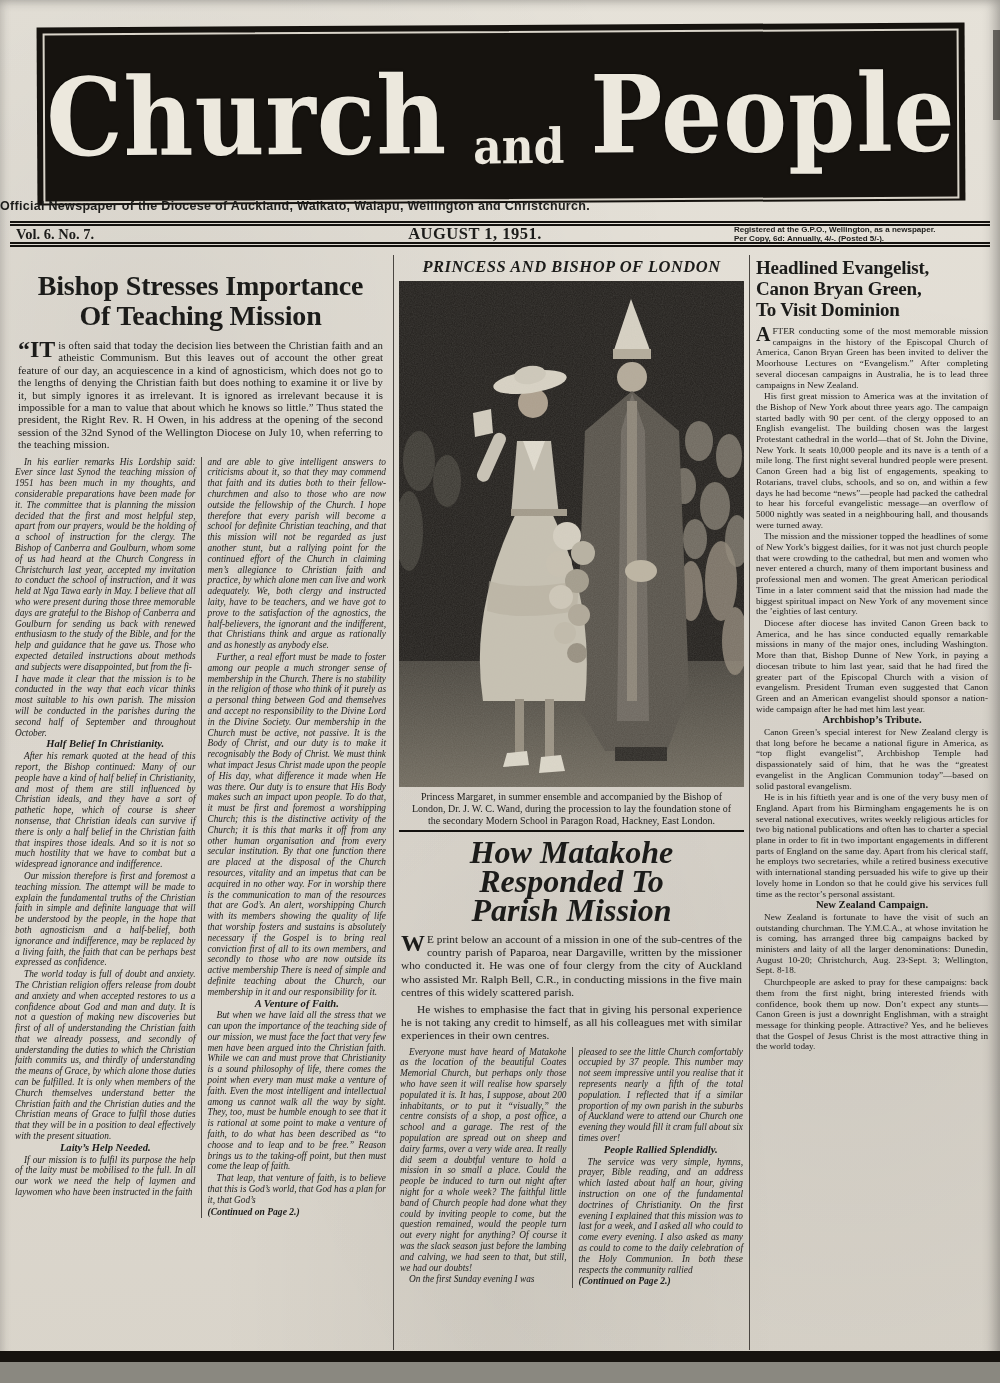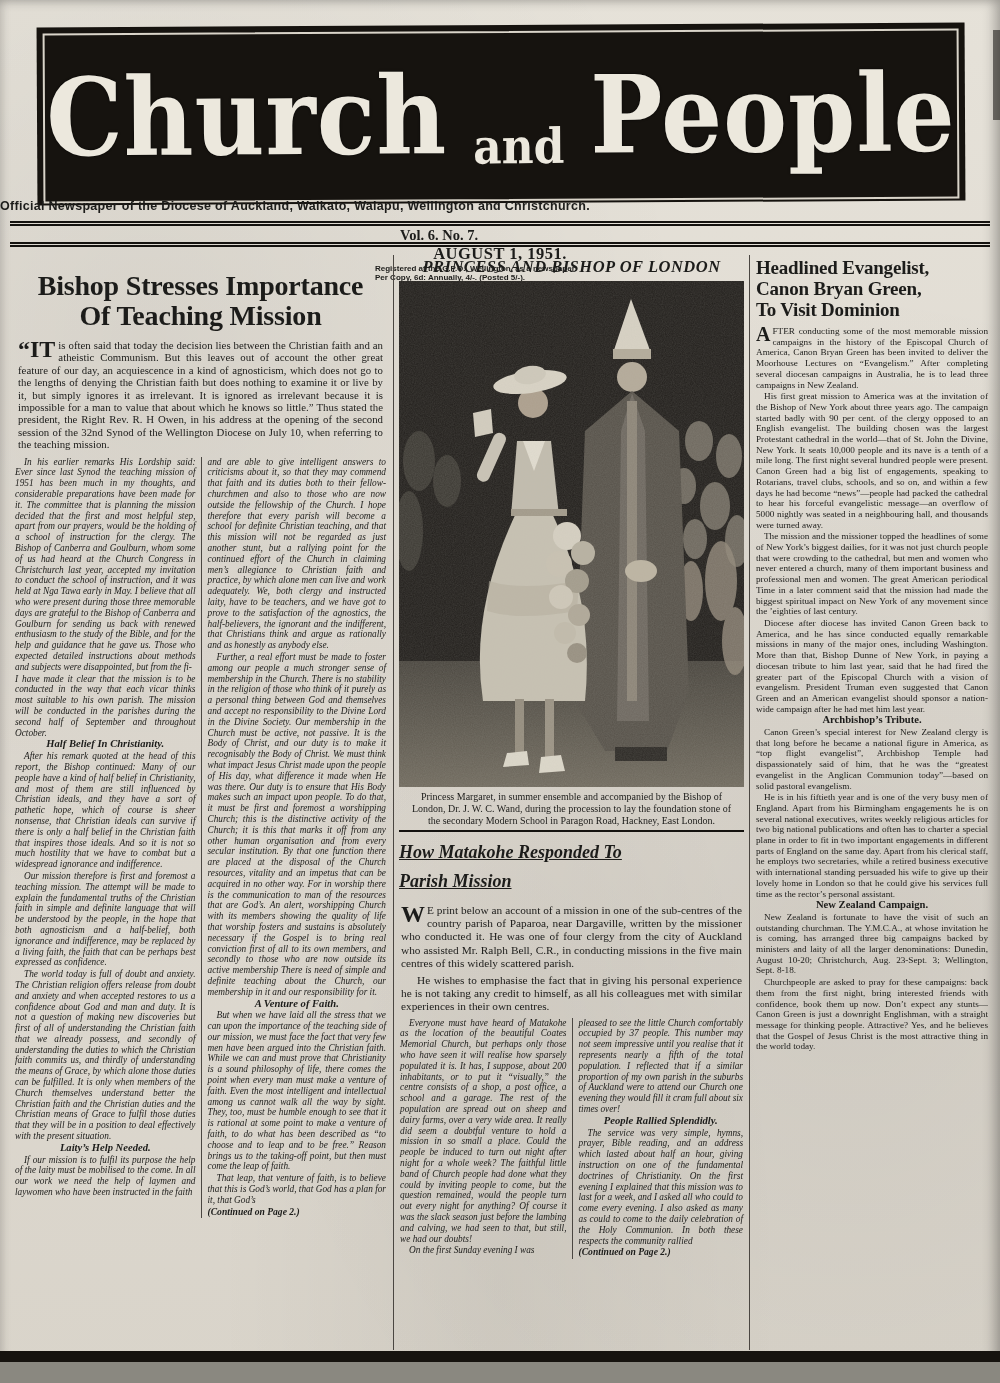--- a/index.html
+++ b/index.html
@@ -14,21 +14,21 @@
       linear-gradient(178deg,#e6e2d9 0%,#ded9d0 55%,#d9d4ca 100%);
     box-shadow:inset -6px 0 12px rgba(0,0,0,0.25), inset 3px 0 8px rgba(0,0,0,0.12);
   }
   
   .masthead{position:absolute;left:38px;top:26px;width:916px;height:166px;background:#16130f;padding:5px;transform:rotate(-0.3deg);box-shadow:0 0 0 1px #16130f;}
   .masthead-inner{height:100%;border:2px solid #d9d4c9;display:flex;align-items:center;justify-content:center;gap:26px;}
   .mast-big{font-family:"DejaVu Serif",serif;font-weight:bold;font-size:96px;line-height:1;color:#ece8dd;letter-spacing:1px;text-shadow:0 0 2px #000;transform:scaleY(1.12);}
   .mast-and{font-family:"DejaVu Serif",serif;font-weight:bold;font-size:44px;color:#ece8dd;align-self:flex-end;padding-bottom:26px;transform:scaleY(1.1);}
   .subtitle{position:absolute;top:199px;left:0;width:100%;font-family:"Liberation Sans",sans-serif;font-weight:bold;font-size:12.5px;letter-spacing:0.3px;}
   
-  .dateline{position:absolute;top:221px;left:10px;right:10px;border-top:5px double #14120f;border-bottom:5px double #14120f;display:flex;align-items:center;padding:1px 6px;height:26px;box-sizing:border-box;flex-direction:column;}
+  .dateline{position:absolute;top:221px;left:10px;right:10px;border-top:5px double #14120f;border-bottom:5px double #14120f;display:flex;align-items:center;padding:1px 6px;height:26px;box-sizing:border-box;}
   .dl-vol{font-weight:bold;font-size:14.5px;width:200px;}
   .dl-date{font-weight:bold;font-size:16.5px;flex:1;text-align:center;letter-spacing:0.5px;}
   .dl-reg{width:250px;font-family:"Liberation Sans",sans-serif;font-size:8px;line-height:9px;font-weight:bold;text-align:left;}
   
   .content{position:absolute;top:255px;left:12px;right:10px;bottom:12px;display:flex;}
   .col{box-sizing:border-box;overflow:hidden;}
   .col-left{width:382px;border-right:1px solid #4a4641;padding:2px 6px 0 2px;}
   .col-mid{width:356px;border-right:1px solid #4a4641;padding:2px 5px 0 5px;}
   .col-right{flex:1;padding:2px 2px 0 6px;}
   
@@ -39,21 +39,21 @@
   .subcol{width:50%;box-sizing:border-box;font-size:9.3px;line-height:10.8px;text-align:justify;padding:0 5px 0 1px;}
   .subcol.second{border-left:1px solid #4a4641;padding:0 1px 0 6px;}
   .subcol p{margin:0 0 1px;text-indent:9px;font-style:italic;}
   .subcol p.noind{text-indent:0;}
   .subhead{text-align:center;font-weight:bold;font-size:10.6px;margin:3px 0 2px;text-indent:0 !important;}
   .cont{text-align:left;font-weight:bold;font-size:9.6px;text-indent:0 !important;margin-top:3px;}
   
   .photo-head{font-style:italic;font-weight:bold;font-size:16.5px;text-align:center;letter-spacing:0.5px;margin:0 0 4px;}
   .photo-frame{width:100%;height:506px;background:#1d1c1a;overflow:hidden;}
   .caption{font-size:10px;line-height:12px;text-align:center;padding:4px 6px 3px;border-bottom:2px solid #14120f;margin-bottom:4px;}
-  .head-mata{font-style:italic;font-weight:bold;font-size:18px;line-height:29px;text-align:left;margin:6px 0 8px;text-decoration:underline;}
+  .head-mata{font-style:italic;font-weight:bold;font-size:32px;line-height:29px;text-align:center;margin:6px 0 8px;}
   .intro{font-size:11.3px;line-height:13.2px;text-align:justify;margin:0 2px 4px;}
   .intro .ind{text-indent:16px;display:block;}
   .dc-mid{float:left;font-weight:bold;font-size:24px;line-height:20px;padding-right:2px;}
   
   .head-right{font-weight:bold;font-size:19px;line-height:21px;letter-spacing:-0.2px;margin:0 0 6px;}
   .rbody{font-size:9.2px;line-height:10.7px;text-align:justify;}
   .rbody p{margin:0 0 1px;text-indent:8px;}
   .rbody p.noind{text-indent:0;}
   .dc-r{float:left;font-weight:bold;font-size:20px;line-height:17px;padding-right:2px;}
   
@@ -96,21 +96,21 @@
       </div>
       <div class="twocol">
         <div class="subcol">
           <p>In his earlier remarks His Lordship said: Ever since last Synod the teaching mission of 1951 has been much in my thoughts, and considerable preparations have been made for it. The committee that is planning the mission decided that the first and most helpful step, apart from our prayers, would be the holding of a school of instruction for the clergy. The Bishop of Canberra and Goulburn, whom some of us had heard at the Church Congress in Christchurch last year, accepted my invitation to conduct the school of instruction, and it was held at Nga Tawa early in May. I believe that all who were present during those three memorable days are grateful to the Bishop of Canberra and Goulburn for sending us back with renewed enthusiasm to the study of the Bible, and for the help and guidance that he gave us. Those who expected detailed instructions about methods and subjects were disappointed, but from the fi-</p>
           <p class="noind">I have made it clear that the mission is to be conducted in the way that each vicar thinks most suitable to his own parish. The mission will be conducted in the parishes during the second half of September and throughout October.</p>
           <p class="subhead">Half Belief In Christianity.</p>
           <p>After his remark quoted at the head of this report, the Bishop continued: Many of our people have a kind of half belief in Christianity, and most of them are still influenced by Christian ideals, and they have a sort of pathetic hope, which of course is sheer nonsense, that Christian ideals can survive if there is only a half belief in the Christian faith that inspires those ideals. And so it is not so much hostility that we have to combat but a widespread ignorance and indifference.</p>
           <p>Our mission therefore is first and foremost a teaching mission. The attempt will be made to explain the fundamental truths of the Christian faith in simple and definite language that will be understood by the people, in the hope that both agnosticism and a half-belief, both ignorance and indifference, may be replaced by a living faith, the faith that can be perhaps best expressed as confidence.</p>
           <p>The world today is full of doubt and anxiety. The Christian religion offers release from doubt and anxiety and when accepted restores to us a confidence about God and man and duty. It is not a question of making new discoveries but first of all of understanding the Christian faith that we already possess, and secondly of understanding the duties to which the Christian faith commits us, and thirdly of understanding the means of Grace, by which alone those duties can be fulfilled. It is only when members of the Church themselves understand better the Christian faith and the Christian duties and the Christian means of Grace to fulfil those duties that they will be in a position to deal effectively with the present situation.</p>
           <p class="subhead">Laity’s Help Needed.</p>
-          <p>If our mission is to fulfil its purpose the help of the laity must be mobilised to the come. In all our work we need the help of laymen and laywomen who have been instructed in the faith</p>
+          <p>If our mission is to fulfil its purpose the help of the laity must be mobilised to the full. In all our work we need the help of laymen and laywomen who have been instructed in the faith</p>
         </div>
         <div class="subcol second">
           <p class="noind">and are able to give intelligent answers to criticisms about it, so that they may commend that faith and its duties both to their fellow-churchmen and also to those who are now outside the fellowship of the Church. I hope therefore that every parish will become a school for definite Christian teaching, and that this mission will not be regarded as just another stunt, but a rallying point for the continued effort of the Church in claiming men’s allegiance to Christian faith and practice, by which alone men can live and work adequately. We, both clergy and instructed laity, have to be teachers, and we have got to prove to the satisfaction of the agnostics, the half-believers, the ignorant and the indifferent, that Christians think and argue as rationally and as honestly as anybody else.</p>
           <p>Further, a real effort must be made to foster among our people a much stronger sense of membership in the Church. There is no stability in the religion of those who think of it purely as a personal thing between God and themselves and accept no responsibility to the Divine Lord in the Divine Society. Our membership in the Church must be active, not passive. It is the Body of Christ, and our duty is to make it recognisably the Body of Christ. We must think what impact Jesus Christ made upon the people of His day, what difference it made when He was there. Our duty is to ensure that His Body makes such an impact upon people. To do that, it must be first and foremost a worshipping Church; this is the distinctive activity of the Church; it is this that marks it off from any other human organisation and from every secular institution. By that one function there are placed at the disposal of the Church resources, vitality and an impetus that can be acquired in no other way. For in worship there is the communication to man of the resources that are God’s. An alert, worshipping Church with its members showing the quality of life that worship fosters and sustains is absolutely necessary if the Gospel is to bring real conviction first of all to its own members, and secondly to those who are now outside its active membership There is need of simple and definite teaching about the Church, our membership in it and our responsibility for it.</p>
           <p class="subhead">A Venture of Faith.</p>
           <p>But when we have laid all the stress that we can upon the importance of the teaching side of our mission, we must face the fact that very few men have been argued into the Christian faith. While we can and must prove that Christianity is a sound philosophy of life, there comes the point when every man must make a venture of faith. Even the most intelligent and intellectual among us cannot walk all the way by sight. They, too, must be humble enough to see that it is rational at some point to make a venture of faith, to do what has been described as “to choose and to leap and to be free.” Reason brings us to the taking-off point, but then must come the leap of faith.</p>
           <p>That leap, that venture of faith, is to believe that this is God’s world, that God has a plan for it, that God’s</p>
           <p class="cont">(Continued on Page 2.)</p>
         </div>
       </div>

